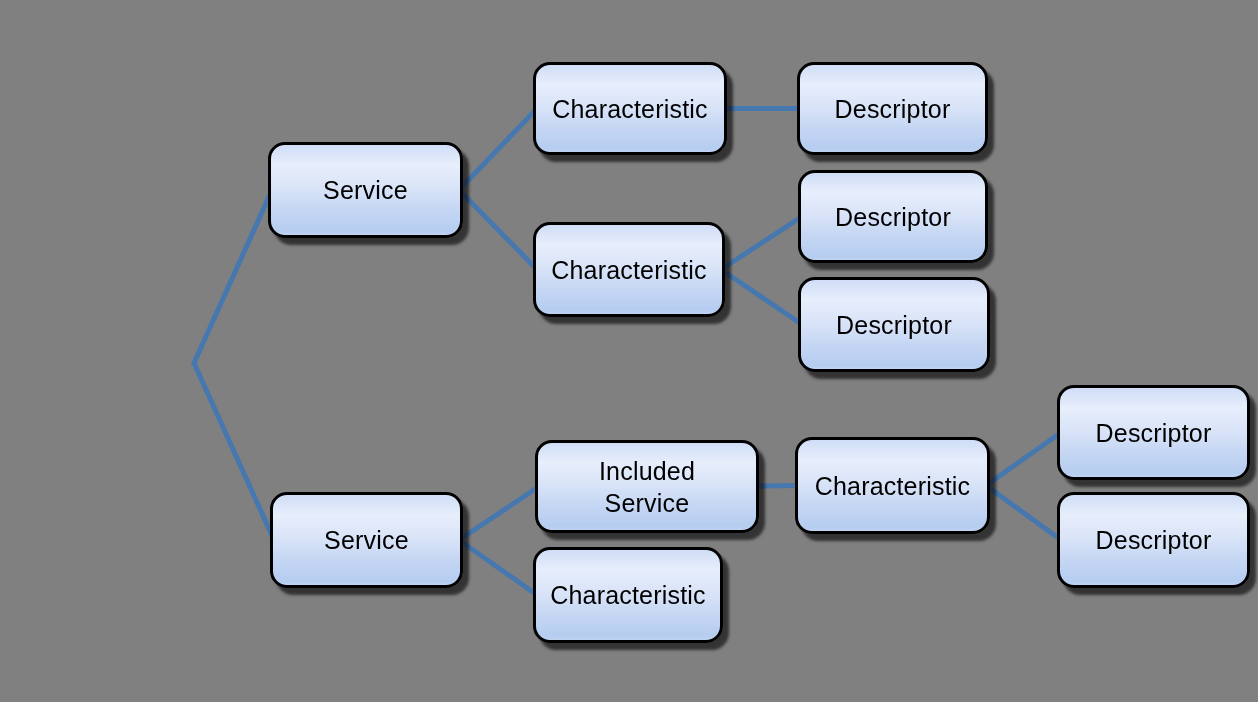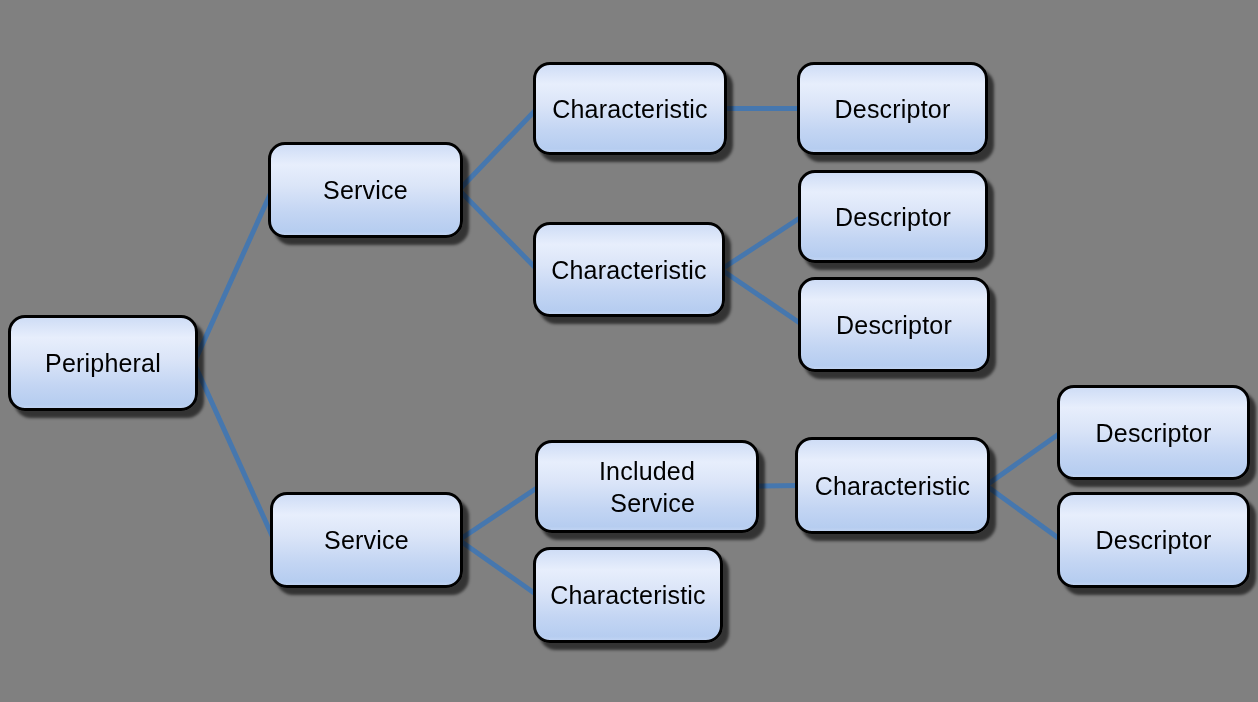--- a/index.html
+++ b/index.html
@@ -36,21 +36,21 @@
       #cfddf6 0%,
       #e7eefc 22%,
       #dbe5f8 45%,
       #c3d5f3 75%,
       #b6cdf0 96%,
       #c0d3f2 100%);
     box-shadow: 6px 7px 3px rgba(0, 0, 0, 0.60);
     display: flex;
     align-items: center;
     justify-content: center;
-    text-align: right;
+    text-align: center;
   }
   .node-label {
     color: #000000;
     font-size: 25px;
     line-height: 1.28;
     white-space: pre-line;
     letter-spacing: 0.2px;
   }
 </style>
 </head>
@@ -65,23 +65,20 @@
       <line x1="723" y1="108.5" x2="801" y2="108.5" stroke="#4677ae" stroke-width="5" stroke-linecap="round"></line>
       <line x1="721" y1="269.5" x2="802" y2="216.5" stroke="#4677ae" stroke-width="5" stroke-linecap="round"></line>
       <line x1="721" y1="269.5" x2="802" y2="324.5" stroke="#4677ae" stroke-width="5" stroke-linecap="round"></line>
       <line x1="459" y1="540" x2="539" y2="486.5" stroke="#4677ae" stroke-width="5" stroke-linecap="round"></line>
       <line x1="459" y1="540" x2="537" y2="595" stroke="#4677ae" stroke-width="5" stroke-linecap="round"></line>
       <line x1="721" y1="486.5" x2="799" y2="485.5" stroke="#4677ae" stroke-width="5" stroke-linecap="round"></line>
       <line x1="986" y1="485.5" x2="1061" y2="432.5" stroke="#4677ae" stroke-width="5" stroke-linecap="round"></line>
       <line x1="986" y1="485.5" x2="1061" y2="540" stroke="#4677ae" stroke-width="5" stroke-linecap="round"></line>
     </svg>
 
-<div class="node" style="left: 8px; top: 315px; width: 190px; height: 96px;">
-      <span class="node-label">Peripheral</span>
-    </div>
     <div class="node" style="left: 268px; top: 142px; width: 195px; height: 96px;">
       <span class="node-label">Service</span>
     </div>
     <div class="node" style="left: 533px; top: 62px; width: 194px; height: 93px;">
       <span class="node-label">Characteristic</span>
     </div>
     <div class="node" style="left: 797px; top: 62px; width: 191px; height: 93px;">
       <span class="node-label">Descriptor</span>
     </div>
     <div class="node" style="left: 533px; top: 222px; width: 192px; height: 95px;">

